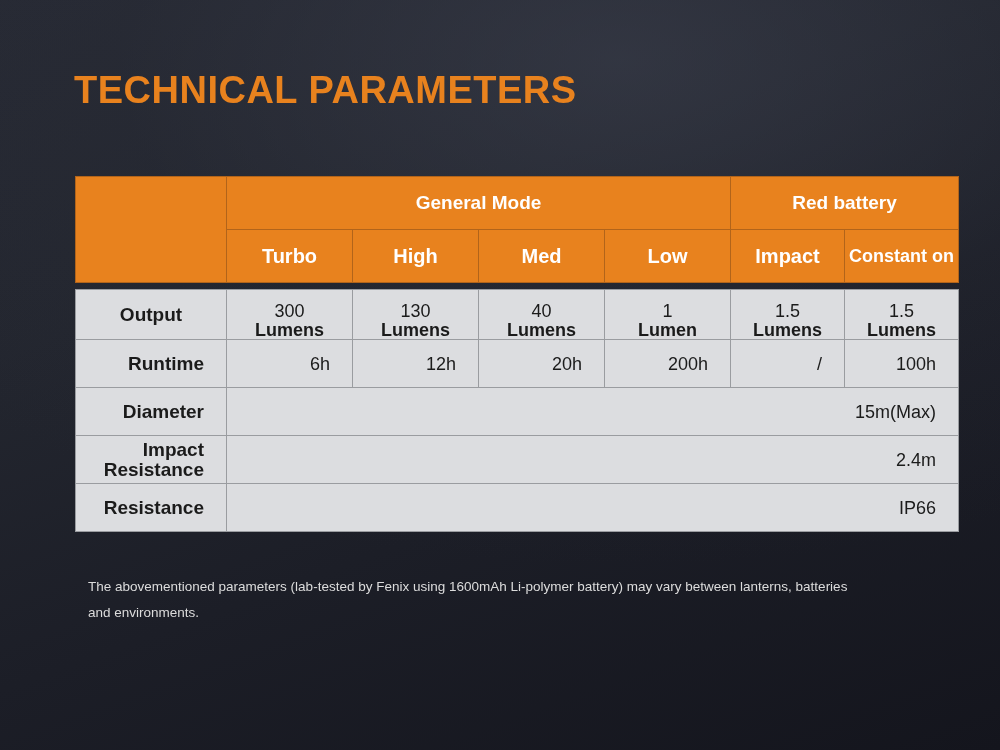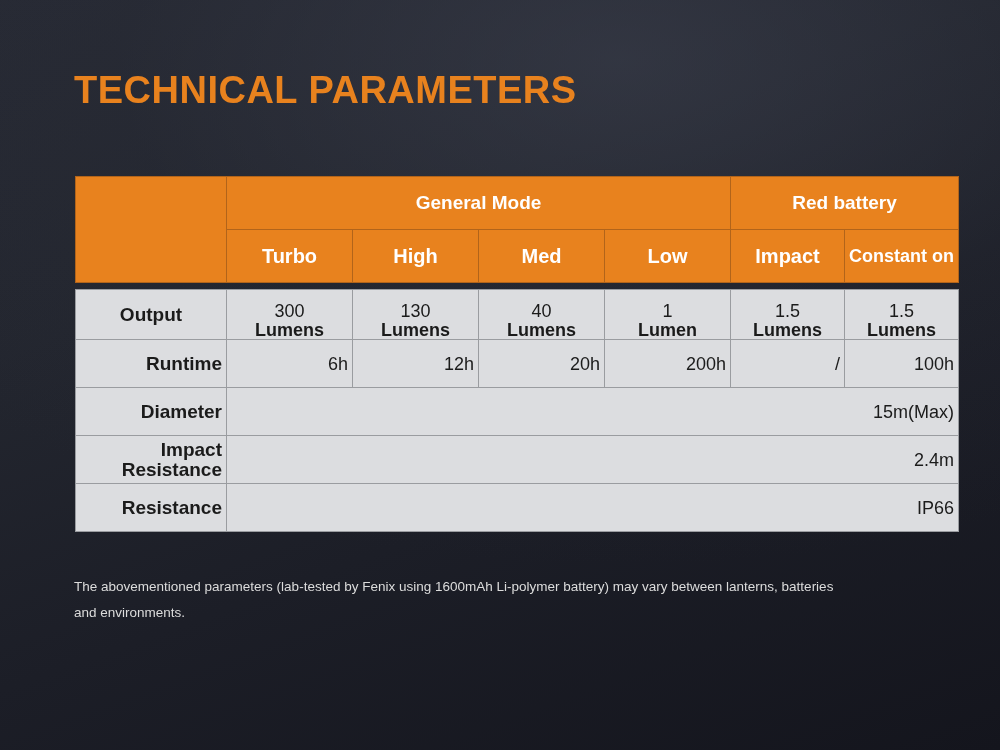--- a/index.html
+++ b/index.html
@@ -86,40 +86,40 @@
     border: none;
     background: transparent;
   }
 
   
   .body-row td {
     background: #dcdde0;
     color: #1b1b1b;
     text-align: center;
     border: 1px solid #9a9ca0;
-    padding: 0 4px;
+    padding: 0 22px;
     font-size: 18px;
     line-height: 1.04;
     vertical-align: middle;
   }
   .body-row td.rowlabel {
     font-weight: bold;
     font-size: 19px;
   }
   .body-row.r-tall td { height: 47px; }
   .body-row.r-std td  { height: 47px; text-align: right; }
 
   .cellval { display: block; }
   .cellval .l1 { display: block; margin-top: 12px; }
   .cellval .l2 { display: block; font-weight: bold; }
 
   
   #footnote {
     position: absolute;
-    left: 74px;
+    left: 88px;
     top: 574px;
     width: 760px;
     color: #dcdcdc;
     font-size: 13.5px;
     line-height: 1.95;
   }
 </style>
 </head>
 <body>
 

